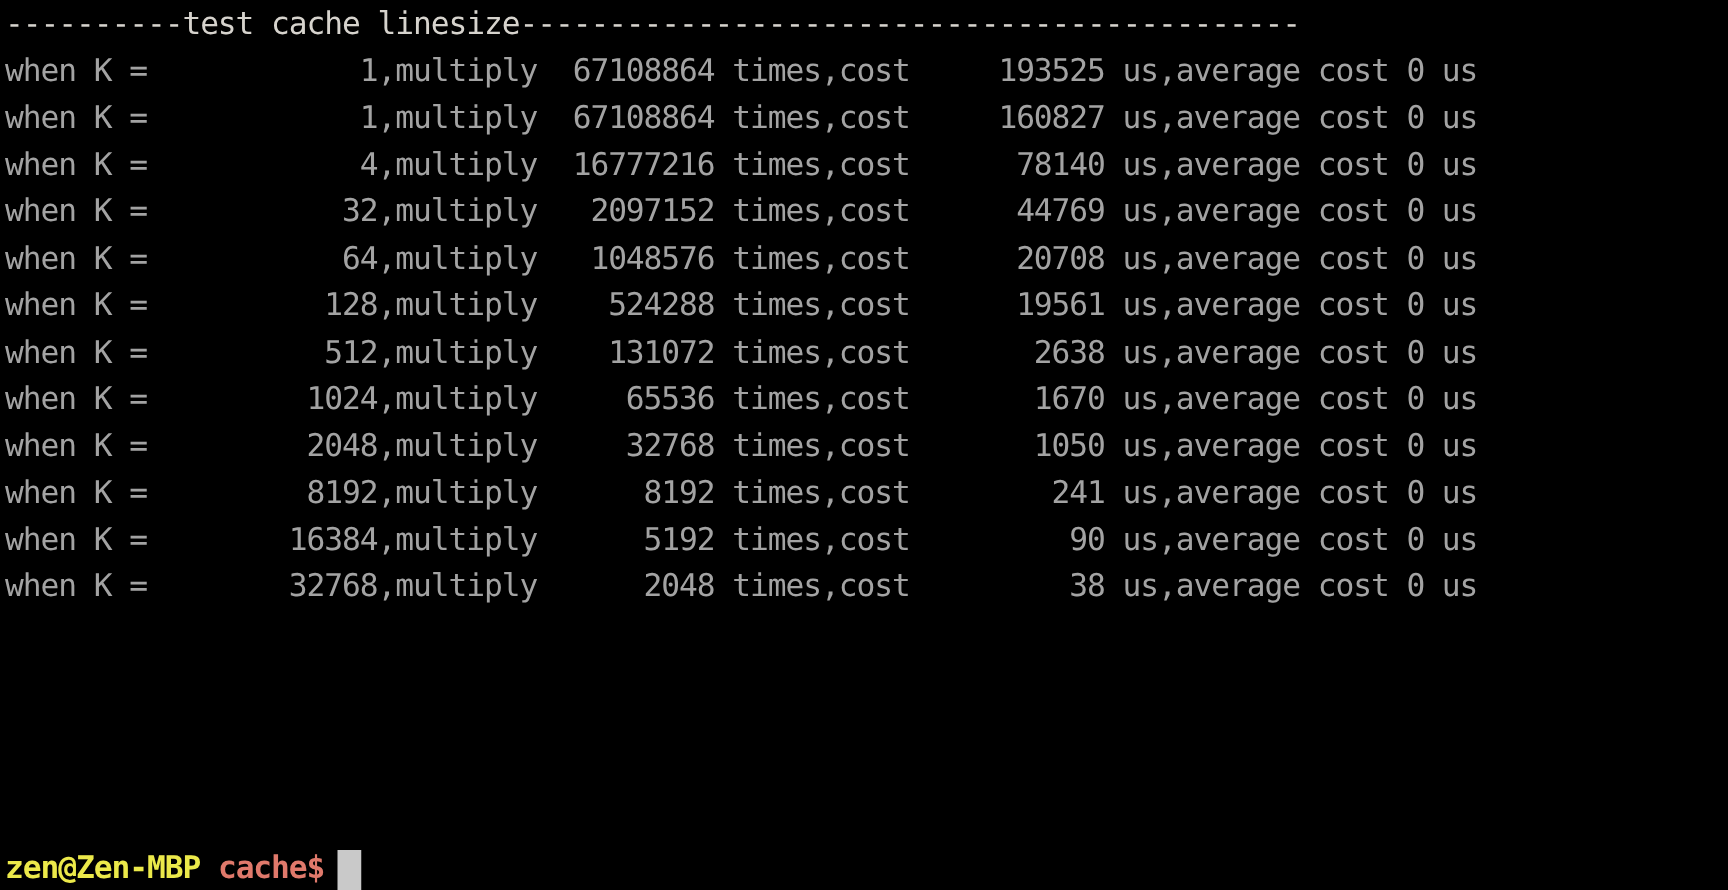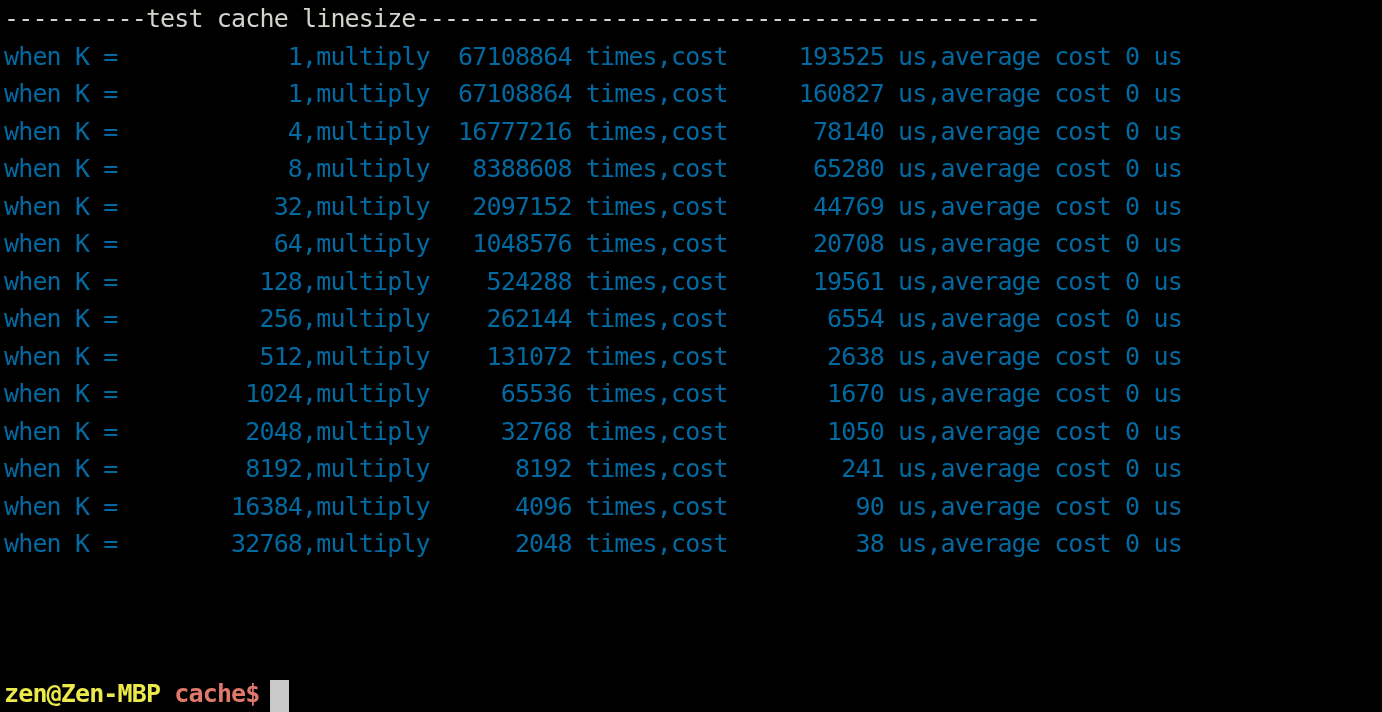--- a/index.html
+++ b/index.html
@@ -28,21 +28,21 @@
     left: 4px;
     top: 0px;
     width: 1378px;
   }
 
   .line {
     font-family: "DejaVu Sans Mono", "Liberation Mono", monospace;
     font-size: 25px;
     line-height: 37.5px;
     height: 37.5px;
-    color: #0369a1;
+    color: #a3a3a3;
     white-space: pre;
     letter-spacing: -0.86px;
     font-weight: 400;
   }
 
   .header-line {
     color: #d6d3cd;
   }
 
   .prompt-line {
@@ -85,30 +85,28 @@
 <body>
 
 <div id="terminal">
   <div class="screen">
 
     <div class="line header-line">----------test cache linesize--------------------------------------------</div>
 
     <div class="line">when K =            1,multiply  67108864 times,cost     193525 us,average cost 0 us</div>
     <div class="line">when K =            1,multiply  67108864 times,cost     160827 us,average cost 0 us</div>
     <div class="line">when K =            4,multiply  16777216 times,cost      78140 us,average cost 0 us</div>
-    <div class="line">when K =            8,multiply   8388608 times,cost      65280 us,average cost 0 us</div>
     <div class="line">when K =           32,multiply   2097152 times,cost      44769 us,average cost 0 us</div>
     <div class="line">when K =           64,multiply   1048576 times,cost      20708 us,average cost 0 us</div>
     <div class="line">when K =          128,multiply    524288 times,cost      19561 us,average cost 0 us</div>
-    <div class="line">when K =          256,multiply    262144 times,cost       6554 us,average cost 0 us</div>
     <div class="line">when K =          512,multiply    131072 times,cost       2638 us,average cost 0 us</div>
     <div class="line">when K =         1024,multiply     65536 times,cost       1670 us,average cost 0 us</div>
     <div class="line">when K =         2048,multiply     32768 times,cost       1050 us,average cost 0 us</div>
     <div class="line">when K =         8192,multiply      8192 times,cost        241 us,average cost 0 us</div>
-    <div class="line">when K =        16384,multiply      4096 times,cost         90 us,average cost 0 us</div>
+    <div class="line">when K =        16384,multiply      5192 times,cost         90 us,average cost 0 us</div>
     <div class="line">when K =        32768,multiply      2048 times,cost         38 us,average cost 0 us</div>
 
   </div>
 
   <div class="prompt-line">
     <span class="prompt-user">zen@Zen-MBP</span>
     <span class="prompt-space"> </span>
     <span class="prompt-dir">cache$</span>
     <span class="cursor"></span>
   </div>

